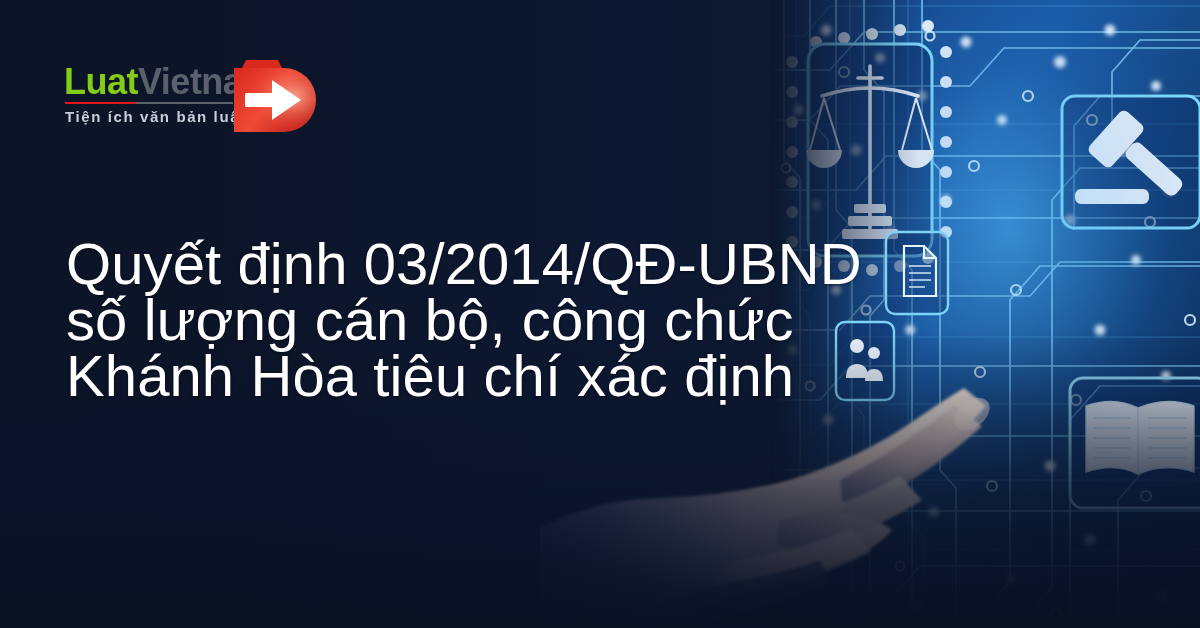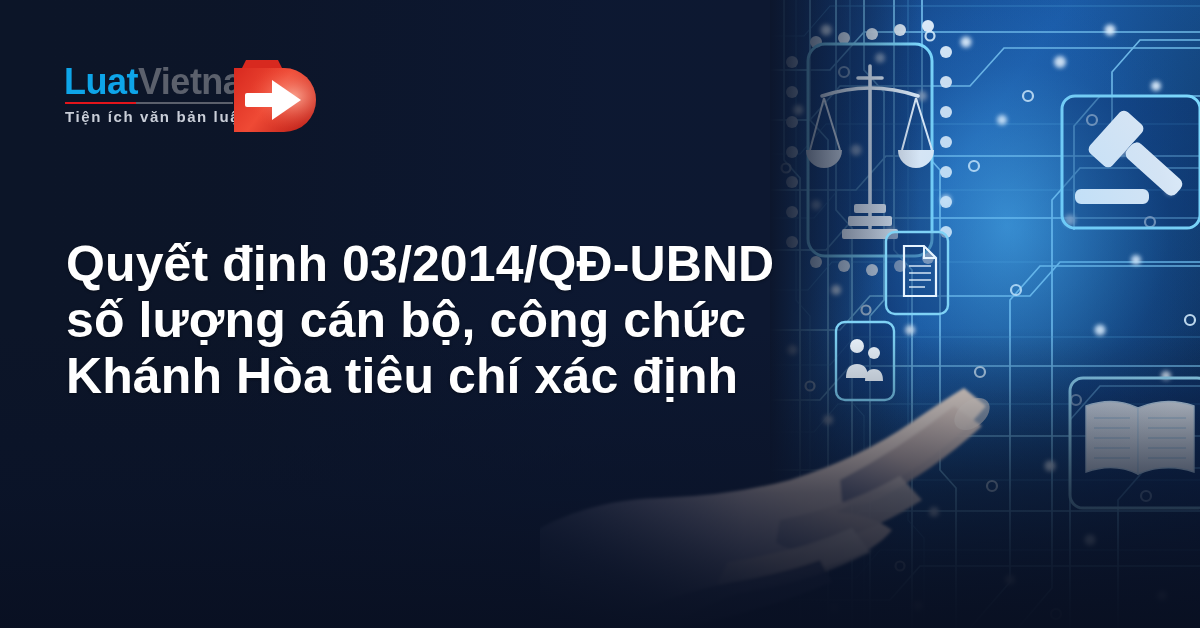--- a/index.html
+++ b/index.html
@@ -73,43 +73,43 @@
   .logo {
     position:absolute; left:60px; top:56px;
     width:260px; height:82px;
   }
   .logo-word {
     position:absolute; left:4px; top:8px;
     font-size:36px; font-weight:bold; letter-spacing:-0.5px;
     line-height:1;
     white-space:nowrap;
   }
-  .logo-luat  { color:#0ea5e9;margin-top:36px; }
+  .logo-luat  { color:#84cc16;margin-top:36px; }
   .logo-viet  { color:#5b606c; }
   .logo-rule {
     position:absolute; left:5px; top:46px; width:168px; height:2px;
     background:linear-gradient(90deg,#e3151b 0%, #e3151b 42%, #5b606c 42%, #5b606c 100%);
   }
   .logo-tag {
     position:absolute; left:5px; top:52px;
     font-size:15px; font-weight:bold; color:#c9ced8;
     letter-spacing:1.6px; white-space:nowrap;
   }
   .logo-mark {
     position:absolute; left:168px; top:-4px; width:92px; height:86px;
   }
 
   
   .headline {
     position:absolute; left:66px; top:236px;
     width:700px;
-    font-size:50px;
+    font-size:58px;
     line-height:56px;
     color:#ffffff;
-    font-weight:bold;
+    font-weight:normal;
     letter-spacing:0.1px;
     text-shadow:0 1px 3px rgba(0,0,0,.45);
   }
   .headline .hl { display:block; white-space:nowrap; }
 </style>
 </head>
 <body>
 
 <div class="banner">
 

